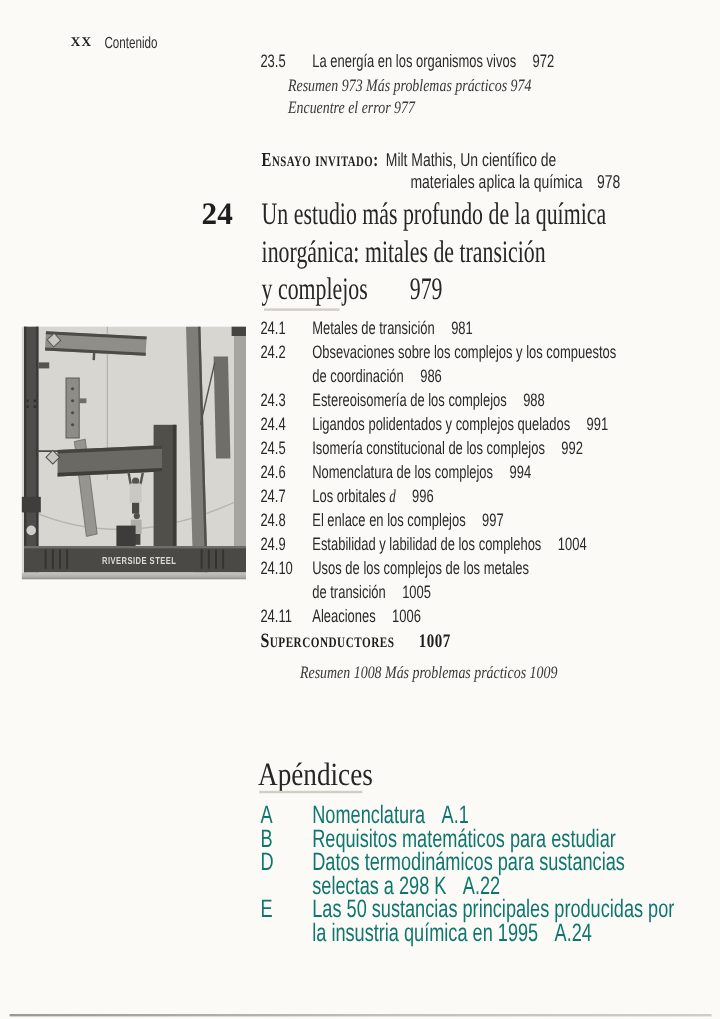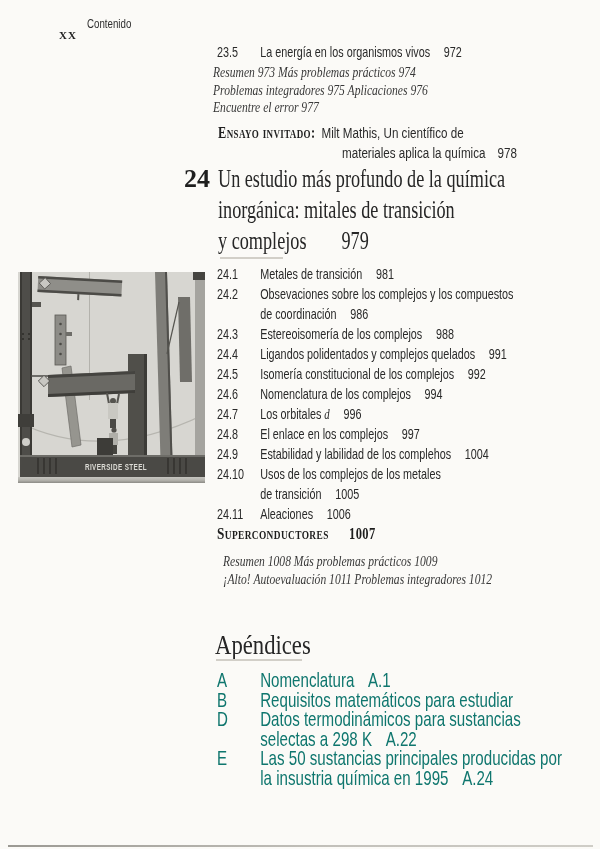--- a/index.html
+++ b/index.html
@@ -14,21 +14,21 @@
   .folio{font-family:"Liberation Serif",serif;font-weight:bold;font-variant:small-caps;
          font-size:15px;letter-spacing:1px;color:#222;}
   .htitle{font-size:13.5px;color:#2e2e2e;}
 
   .srow{height:20px;line-height:20px;white-space:nowrap;font-size:15px;color:#292929;}
   .num{display:inline-block;width:60px;}
   .pg{margin-left:19px;}
   .ital-d{font-family:"Liberation Serif",serif;font-style:italic;margin-left:4px;font-size:15px;}
 
   .iline{height:17.5px;line-height:17.5px;font-family:"Liberation Serif",serif;
-         font-style:italic;font-size:14.5px;color:#383838;white-space:pre-wrap;}
+         font-style:italic;font-size:14.5px;color:#383838;white-space:pre-wrap;margin-left:27px;}
 
   .essay-label{font-family:"Liberation Serif",serif;font-weight:bold;font-variant:small-caps;
                font-size:16.5px;letter-spacing:.5px;color:#1f1f1f;}
   .essay-text{font-size:15.5px;margin-left:8px;color:#2b2b2b;}
   .pg2{margin-left:16px;}
 
   .ch-num{font-family:"Liberation Serif",serif;font-weight:bold;font-size:26px;
           line-height:31px;color:#1e1e1e;}
   .chl{height:31px;line-height:31px;font-family:"Liberation Serif",serif;
        font-size:26px;color:#262626;}
@@ -42,40 +42,39 @@
 
   .arow{height:19.5px;line-height:19.5px;white-space:nowrap;font-size:21px;color:#0f766e;}
 
   .artifact{background:#d2cfc8;}
   .bottom-line{background:linear-gradient(to right,#9b9993,#c2c0ba 55%,#cfcdc7);}
 </style>
 </head>
 <body>
 
 <span class="abs folio" style="left:59px;top:26px">xx</span>
-<span class="abs" style="left:87px;top:14px"><span class="htitle cx72">Contenido</span></span>
+<span class="abs" style="left:87px;top:27px"><span class="htitle cx72">Contenido</span></span>
 
 <div class="abs srow" style="left:217px;top:42px">
   <span class="cx72"><span class="num">23.5</span><span>La energía en los organismos vivos</span><span class="pg">972</span></span>
 </div>
 
 <div class="abs" style="left:213px;top:64px">
   <div class="iline"><span class="cx80">Resumen 973   Más problemas prácticos 974</span></div>
-  <div class="iline"><span class="cx80">Problemas integradores 975   Aplicaciones 976</span></div>
   <div class="iline"><span class="cx80">Encuentre el error 977</span></div>
 </div>
 
 <div class="abs" style="left:218px;top:122px;height:21px;line-height:21px;white-space:nowrap">
   <span class="cx75"><span class="essay-label">Ensayo invitado:</span><span class="essay-text">Milt Mathis, Un científico de</span></span>
 </div>
 <div class="abs" style="left:342px;top:143px;height:20px;line-height:20px;white-space:nowrap">
   <span class="cx75" style="font-size:15.5px"><span>materiales aplica la química</span><span class="pg2">978</span></span>
 </div>
 
-<div class="abs ch-num" style="left:184px;top:163px">24</div>
+<div class="abs ch-num" style="left:168px;top:163px">24</div>
 <div class="abs" style="left:218px;top:163px">
   <div class="chl"><span class="cx70">Un estudio más profundo de la química</span></div>
   <div class="chl"><span class="cx70">inorgánica: mitales de transición</span></div>
   <div class="chl"><span class="cx70"><span>y complejos</span><span class="chpg">979</span></span></div>
 </div>
 <div class="abs artifact" style="left:220px;top:257px;width:63px;height:1.5px"></div>
 
 <div class="abs" style="left:217px;top:264px">
   <div class="srow"><span class="cx72"><span class="num">24.1</span><span>Metales de transición</span><span class="pg">981</span></span></div>
   <div class="srow"><span class="cx72"><span class="num">24.2</span><span>Obsevaciones sobre los complejos y los compuestos</span></span></div>
@@ -88,21 +87,20 @@
   <div class="srow"><span class="cx72"><span class="num">24.8</span><span>El enlace en los complejos</span><span class="pg">997</span></span></div>
   <div class="srow"><span class="cx72"><span class="num">24.9</span><span>Estabilidad y labilidad de los complehos</span><span class="pg">1004</span></span></div>
   <div class="srow"><span class="cx72"><span class="num">24.10</span><span>Usos de los complejos de los metales</span></span></div>
   <div class="srow"><span class="cx72"><span class="num"></span><span>de transición</span><span class="pg">1005</span></span></div>
   <div class="srow"><span class="cx72"><span class="num">24.11</span><span>Aleaciones</span><span class="pg">1006</span></span></div>
   <div class="srow"><span class="cx78 sc"><span>Superconductores</span><span class="scpg">1007</span></span></div>
 </div>
 
 <div class="abs" style="left:223px;top:553px">
   <div class="iline"><span class="cx80">Resumen 1008   Más problemas prácticos 1009</span></div>
-  <div class="iline"><span class="cx80">¡Alto! Autoevaluación 1011   Problemas integradores 1012</span></div>
 </div>
 
 <div class="abs" style="left:215px;top:630px;height:30px;line-height:30px"><span class="aph cx84">Apéndices</span></div>
 <div class="abs artifact" style="left:216px;top:659px;width:86px;height:2px"></div>
 
 <div class="abs" style="left:217px;top:670px">
   <div class="arow"><span class="cx72"><span class="num">A</span><span>Nomenclatura</span><span class="pg">A.1</span></span></div>
   <div class="arow"><span class="cx72"><span class="num">B</span><span>Requisitos matemáticos para estudiar</span></span></div>
   <div class="arow"><span class="cx72"><span class="num">D</span><span>Datos termodinámicos para sustancias</span></span></div>
   <div class="arow"><span class="cx72"><span class="num"></span><span>selectas a 298 K</span><span class="pg">A.22</span></span></div>

